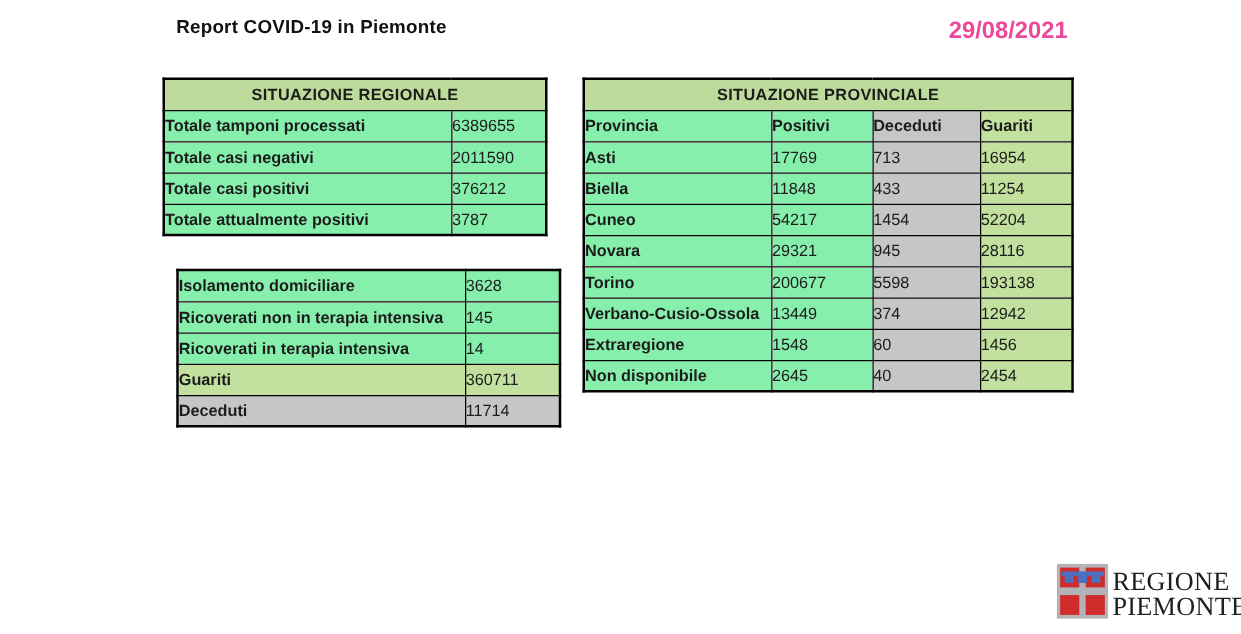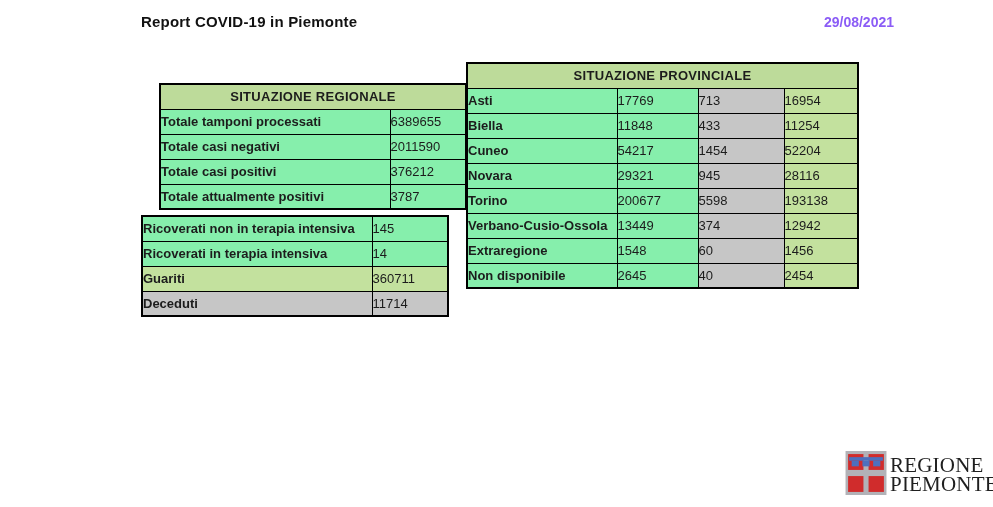--- a/index.html
+++ b/index.html
@@ -17,27 +17,27 @@
     position: absolute;
     left: 141px;
     top: 13px;
     font-size: 15px;
     font-weight: bold;
     color: #111111;
     letter-spacing: 0.2px;
   }
   .report-date {
     position: absolute;
-    left: 807px;
+    left: 759px;
     top: 14px;
     width: 87px;
     text-align: right;
-    font-size: 14px;
-    font-weight: bold;
-    color: #8b5cf6;
+    font-size: 19px;
+    font-weight: bold;
+    color: #ec4899;
   }
   table.tbl {
     position: absolute;
     border-collapse: collapse;
     table-layout: fixed;
     border: 2px solid #000000;
   }
   table.tbl td, table.tbl th {
     border: 1px solid #000000;
     height: 25px;
@@ -62,21 +62,21 @@
     text-align: left;
     padding-left: 8px;
     font-weight: bold;
   }
   .val {
     text-align: left;
     font-weight: normal;
     color: #2a2a2a;
   }
   .col-hd { font-weight: bold; }
-  #regional-table-1 { left: 159px; top: 62px; margin-top: 21px; }
+  #regional-table-1 { left: 130px; top: 62px; }
   #regional-table-2 { left: 141px; top: 215px; }
   #provincial-table { left: 466px; top: 62px; }
   .logo {
     position: absolute;
     left: 845px;
     top: 451px;
     display: flex;
     align-items: center;
     gap: 3px;
   }
@@ -125,20 +125,24 @@
       </tr>
     </tbody>
   </table>
 
   <table class="tbl" id="regional-table-2">
     <colgroup>
         <col style="width:230px">
         <col style="width:76px">
       </colgroup>
     <tbody>
+      <tr>
+        <td class="c-blue lbl">Isolamento domiciliare</td>
+        <td class="c-blue val">3628</td>
+      </tr>
       <tr>
         <td class="c-blue lbl">Ricoverati non in terapia intensiva</td>
         <td class="c-blue val">145</td>
       </tr>
       <tr>
         <td class="c-blue lbl">Ricoverati in terapia intensiva</td>
         <td class="c-blue val">14</td>
       </tr>
       <tr>
         <td class="c-green lbl">Guariti</td>
@@ -154,20 +158,26 @@
   <table class="tbl" id="provincial-table">
     <colgroup>
         <col style="width:150px">
         <col style="width:81px">
         <col style="width:86px">
         <col style="width:74px">
       </colgroup>
     <thead>
       <tr>
         <th colspan="4" class="green-hd">SITUAZIONE PROVINCIALE</th>
+      </tr>
+      <tr>
+        <th class="c-blue lbl col-hd">Provincia</th>
+        <th class="c-blue val col-hd">Positivi</th>
+        <th class="c-gray val col-hd">Deceduti</th>
+        <th class="c-green val col-hd">Guariti</th>
       </tr>
     </thead>
     <tbody>
       <tr>
         <td class="c-blue lbl">Asti</td>
         <td class="c-blue val">17769</td>
         <td class="c-gray val">713</td>
         <td class="c-green val">16954</td>
       </tr>
       <tr>

